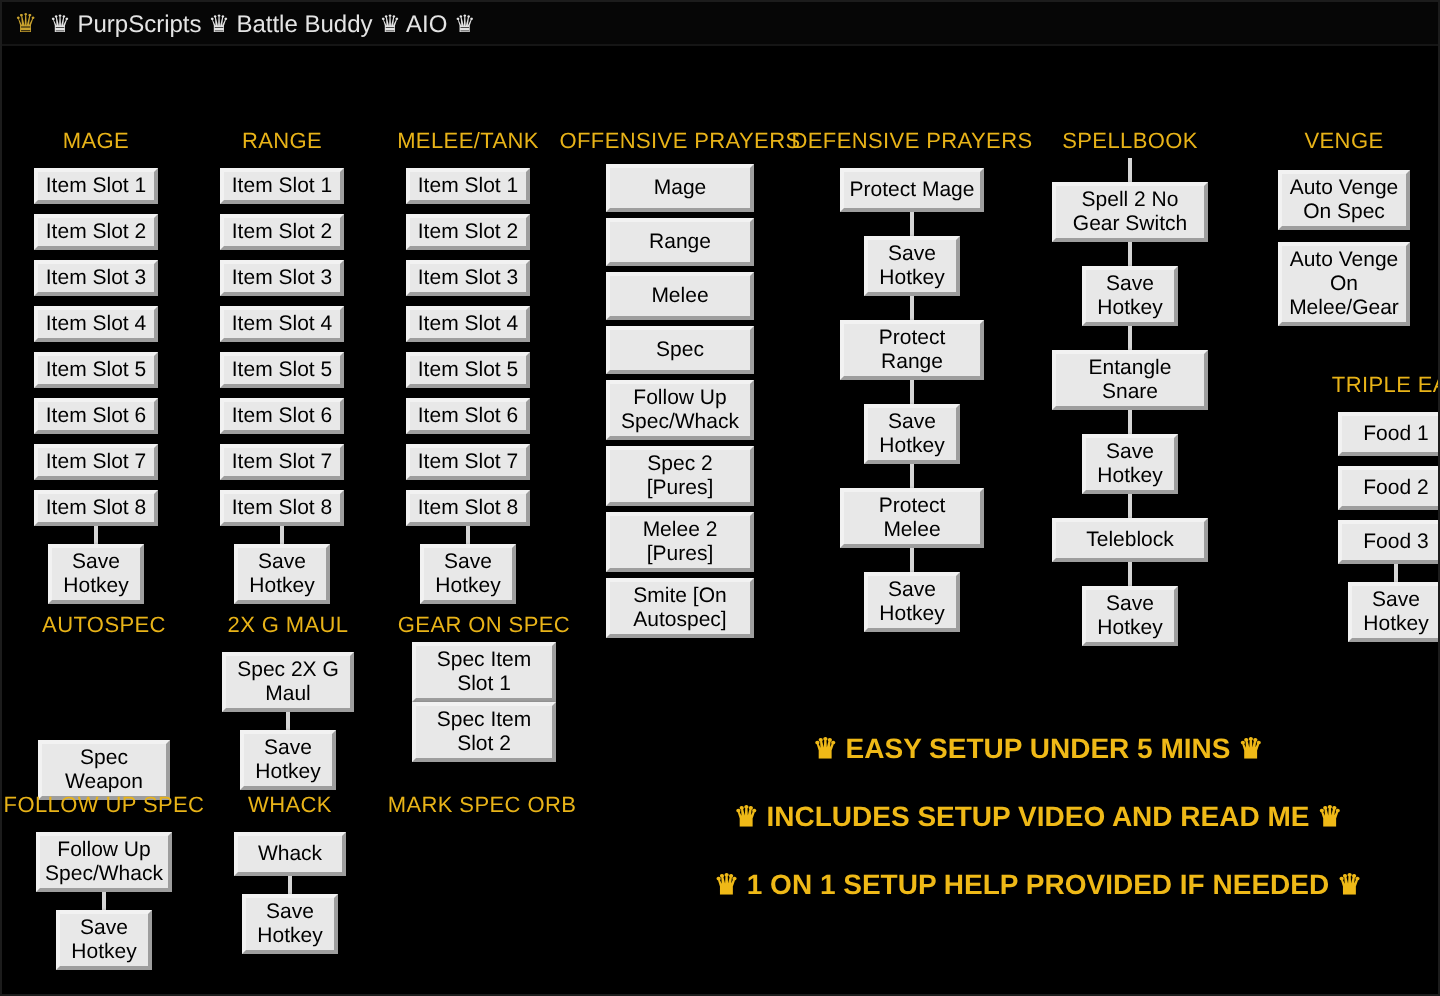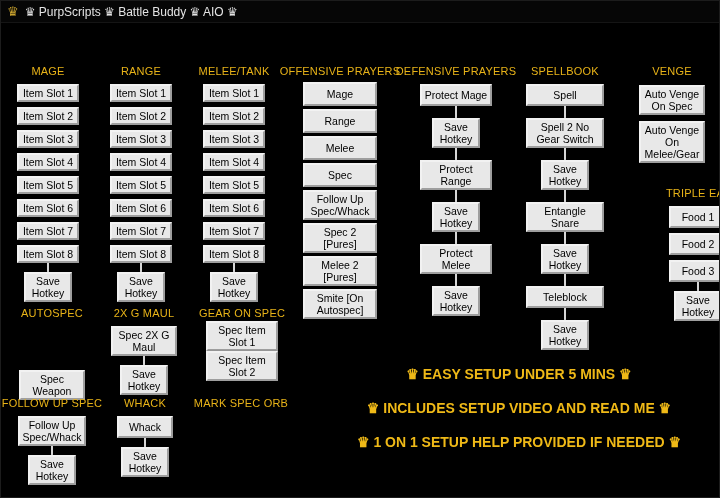--- a/index.html
+++ b/index.html
@@ -123,21 +123,20 @@
     <div class="conn tall"></div>
     <button class="btn save">Save Hotkey</button>
     <div class="conn tall"></div>
     <button class="btn b22">Protect Melee</button>
     <div class="conn tall"></div>
     <button class="btn save">Save Hotkey</button>
   </div>
 
   <div class="panel" style="left:518px; top:64px; width:92px; --bw:78px;">
     <div class="hdr">SPELLBOOK</div>
-    <button class="btn b22">Spell</button>
     <div class="conn tall"></div>
     <button class="btn two">Spell 2 No Gear Switch</button>
     <div class="conn tall"></div>
     <button class="btn save">Save Hotkey</button>
     <div class="conn tall"></div>
     <button class="btn b22">Entangle Snare</button>
     <div class="conn tall"></div>
     <button class="btn save">Save Hotkey</button>
     <div class="conn tall"></div>
     <button class="btn b22">Teleblock</button>

